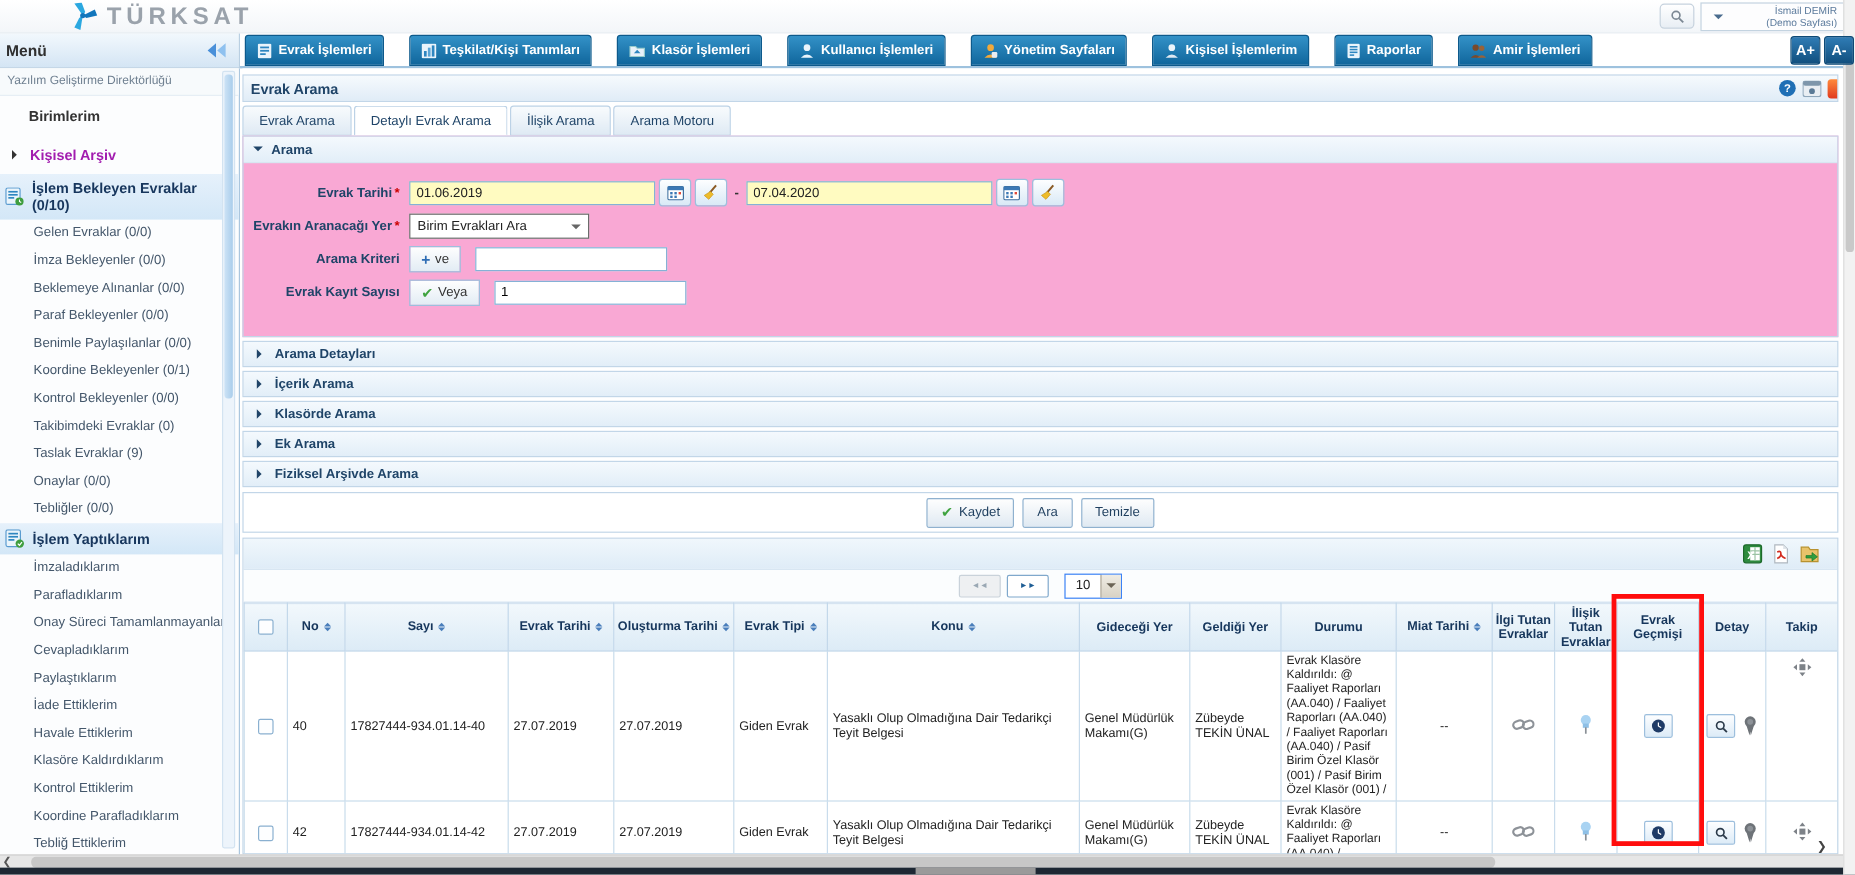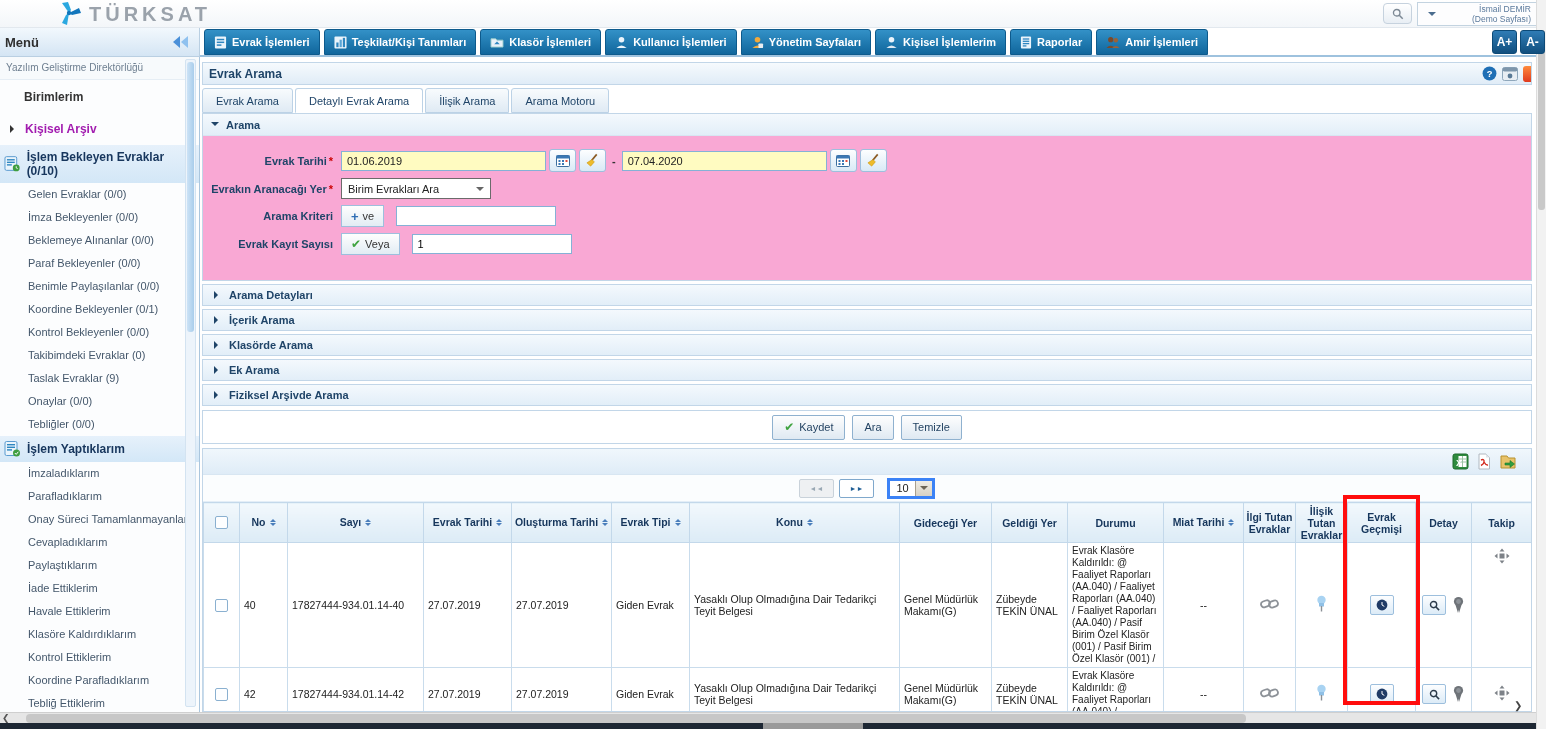--- a/index.html
+++ b/index.html
@@ -11,21 +11,21 @@
 .logo{position:absolute;left:56px;top:2px;display:flex;align-items:center;gap:7px}
 .logo-text{font-size:20px;font-weight:bold;color:#9aa2ab;letter-spacing:4px}
 .hdr-search{position:absolute;left:1383px;top:3px;width:29px;height:21px;border:1px solid #c6d2de;border-radius:4px;background:linear-gradient(#ffffff,#e8eef4);display:flex;align-items:center;justify-content:center;cursor:pointer}
 .user-box{position:absolute;left:1417px;top:2px;width:120px;height:24px;border:1px solid #c3d3e0;background:#fdfdfe;display:flex;align-items:center;cursor:pointer}
 .caret-down{width:0;height:0;border:4px solid transparent;border-top-color:#4a6c8e;margin:3px 0 0 10px}
 .user-text{flex:1;text-align:right;padding-right:5px;font-size:8.5px;color:#5b7a9c;line-height:10px}
 
 .menu-header{position:absolute;left:0;top:28px;width:200px;height:29px;background:linear-gradient(#f2f8fd,#d4e5f4);border-bottom:1px solid #b9cfe2;border-right:1px solid #b9cfe2;display:flex;align-items:center}
 .menu-title{font-weight:bold;font-size:13px;color:#2f2f2f;padding-left:5px;flex:1}
 .collapse-btn{margin-right:10px;cursor:pointer}
-.nav-bar{position:absolute;left:200px;top:28px;width:1346px;height:29px;background:#fff;border-bottom:2px solid #9ec2de;display:flex;align-items:flex-end;padding-left:4px;gap:4px}
+.nav-bar{position:absolute;left:200px;top:28px;width:1346px;height:29px;background:#fff;border-bottom:2px solid #9ec2de;display:flex;align-items:flex-end;padding-left:4px;gap:21px}
 .nav-tab{height:26px;background:linear-gradient(#3391c7,#10669c);border:1px solid #0d5a8c;border-radius:3px 3px 0 0;color:#fff;font-weight:bold;display:flex;align-items:center;gap:5px;padding:0 9px;font-size:11px;cursor:pointer;white-space:nowrap}
 .font-btns{position:absolute;left:1492px;top:30px;display:flex;gap:3px;z-index:5}
 .font-btn{width:25px;height:24px;background:linear-gradient(#2f7cb5,#114f7e);color:#fff;font-weight:bold;border:1px solid #0d4a77;border-radius:3px;display:flex;align-items:center;justify-content:center;font-size:12px;cursor:pointer}
 
 .sidebar{position:absolute;left:0;top:57px;width:200px;height:657px;background:#fcfdfe;border-right:1px solid #aac6de;overflow:hidden}
 .org-label{padding:5px 6px 6px;color:#6e7f90;font-size:10px;background:#f7fafc;border-bottom:1px solid #e6eef5}
 .side-birimlerim{font-weight:bold;color:#333;padding:10px 0 9px 24px;font-size:12px;cursor:pointer}
 .side-arsiv{font-weight:bold;color:#a21caf;padding:9px 0 9px 10px;display:flex;gap:7px;align-items:center;font-size:12px;cursor:pointer}
 .tri-right{width:0;height:0;border:4px solid transparent;border-left-color:#333}
 .side-group{background:linear-gradient(#e6f1fb,#d3e7f7);padding:5px 4px;display:flex;gap:6px;align-items:center;font-weight:bold;color:#17365d;font-size:12px;cursor:pointer}
@@ -62,21 +62,21 @@
 .acc-collapsed{position:absolute;left:0;width:1330px;height:22px;background:linear-gradient(#f4f9fd,#e2eef8);border:1px solid #c2d6e8;display:flex;align-items:center;padding-left:8px;gap:7px;font-weight:bold;color:#1f4468;cursor:pointer}
 .actions-bar{position:absolute;top:353px;left:0;width:1330px;height:34px;border:1px solid #c2d6e8;display:flex;align-items:center;justify-content:center;gap:7px;background:#fff}
 .act-btn{height:25px;border:1px solid #8fb1cf;background:linear-gradient(#fefefe,#dfe9f2);padding:0 11px;display:flex;align-items:center;gap:5px;color:#1f3f5f;border-radius:2px;cursor:pointer;font-size:11px}
 
 .results{position:absolute;top:391px;left:0;width:1330px;height:264px;border:1px solid #c2d6e8;overflow:hidden;background:#fff}
 .res-head{height:26px;background:linear-gradient(#f0f7fc,#dfecf7);border-bottom:1px solid #d8e6f2;display:flex;align-items:center;justify-content:flex-end;gap:7px;padding-right:14px}
 .res-pag{height:27px;display:flex;align-items:center;justify-content:center;gap:5px;background:#fbfdfe;border-bottom:1px solid #e4eef7}
 .pag-btn{width:35px;height:19px;display:flex;align-items:center;justify-content:center;font-size:7px;border-radius:2px;cursor:pointer}
 .pag-prev{background:#eef0f2;border:1px solid #c9d2da;color:#9aa8b4}
 .pag-next{background:#fff;border:1px solid #7fa8cc;color:#1f5e95}
-.pagesize{width:48px;height:21px;border:3px solid #3b82f6;background:#fff;display:flex;align-items:center;margin-left:8px;cursor:pointer}
+.pagesize{width:48px;height:21px;border:1px solid #3b82f6;background:#fff;display:flex;align-items:center;margin-left:8px;cursor:pointer}
 .pagesize .num{flex:1;text-align:center}
 .pagesize .dd{width:17px;height:100%;background:linear-gradient(#efece4,#d8d2c4);border-left:1px solid #a89f8d;display:flex;align-items:center;justify-content:center}
 .pagesize .dd i{width:0;height:0;border:4px solid transparent;border-top-color:#6b6456;margin-top:4px}
 table.grid{border-collapse:collapse;table-layout:fixed;width:1328px;font-size:10.5px}
 .grid th{background:linear-gradient(#f2f8fc,#dcebf6);border:1px solid #c3d8ea;color:#16365c;font-weight:bold;height:40px;padding:1px 2px;text-align:center;vertical-align:middle}
 .grid td{border:1px solid #c9dcec;padding:2px 4px;vertical-align:middle;color:#222;overflow:hidden}
 .grid tr.r1 td{height:108px}
 .grid tr.r2 td{height:52px}
 .tcenter{text-align:center}
 .sort{display:inline-flex;flex-direction:column;vertical-align:middle;margin-left:4px;gap:1px;cursor:pointer}

